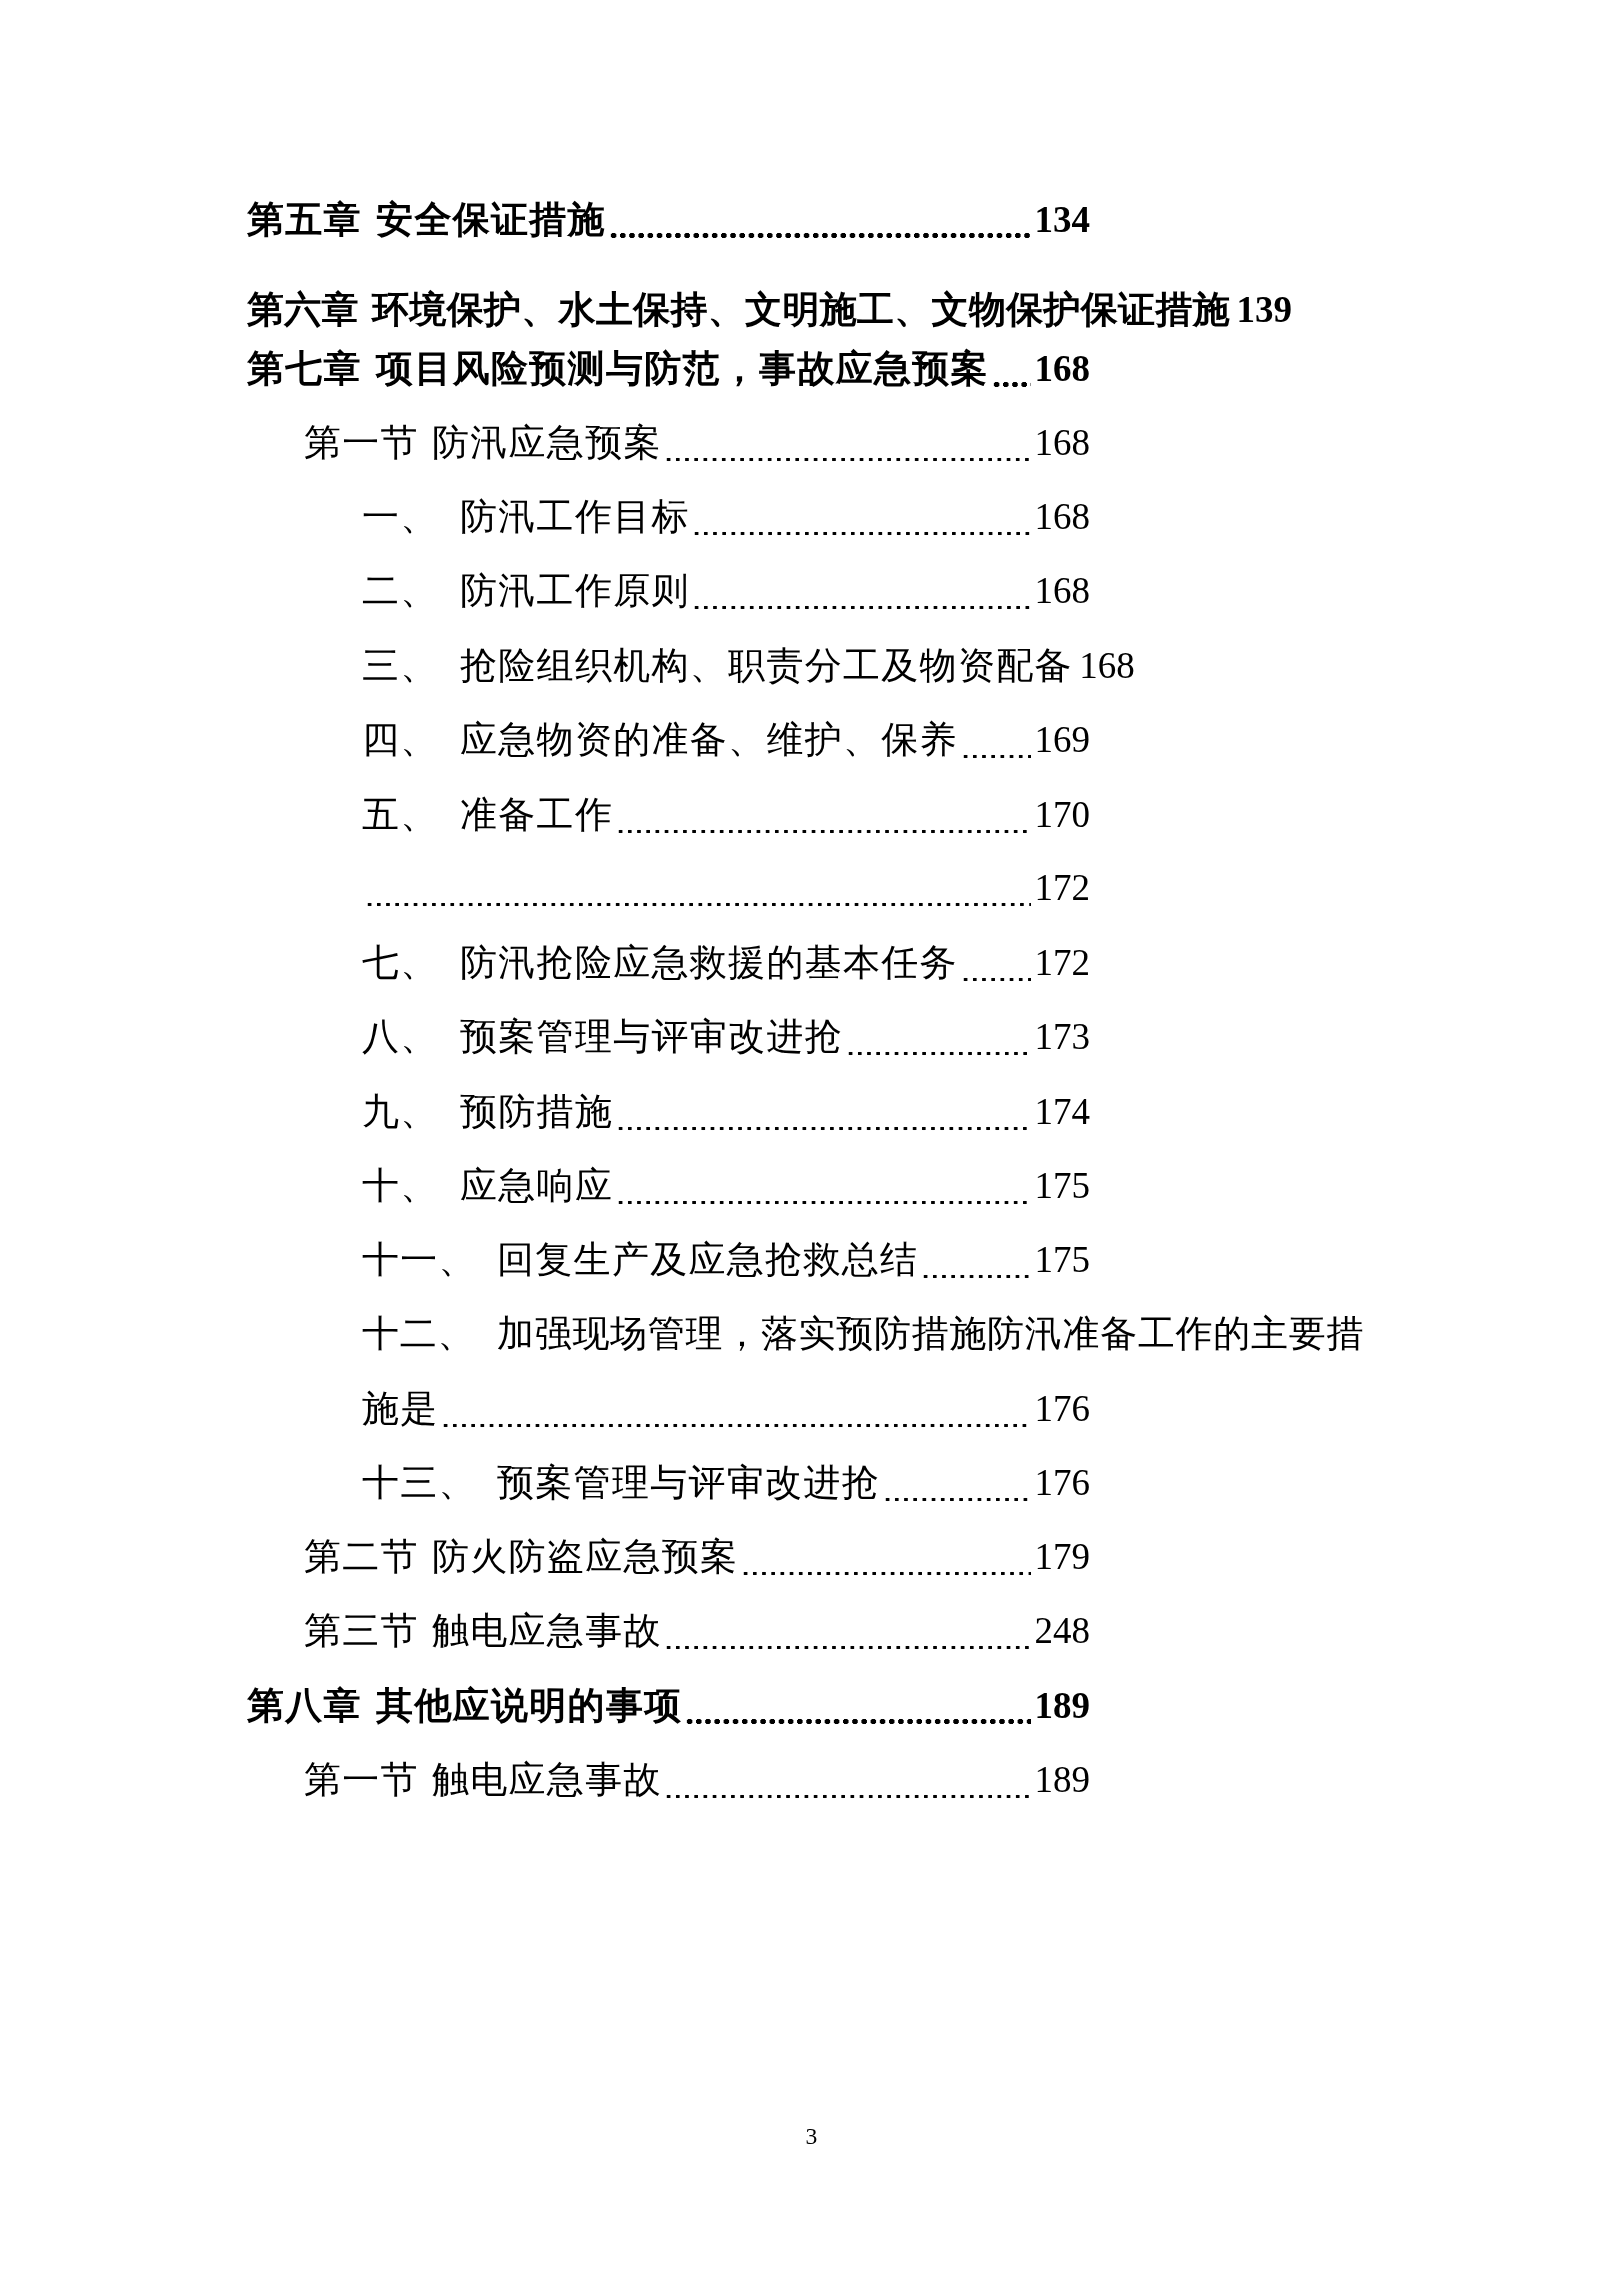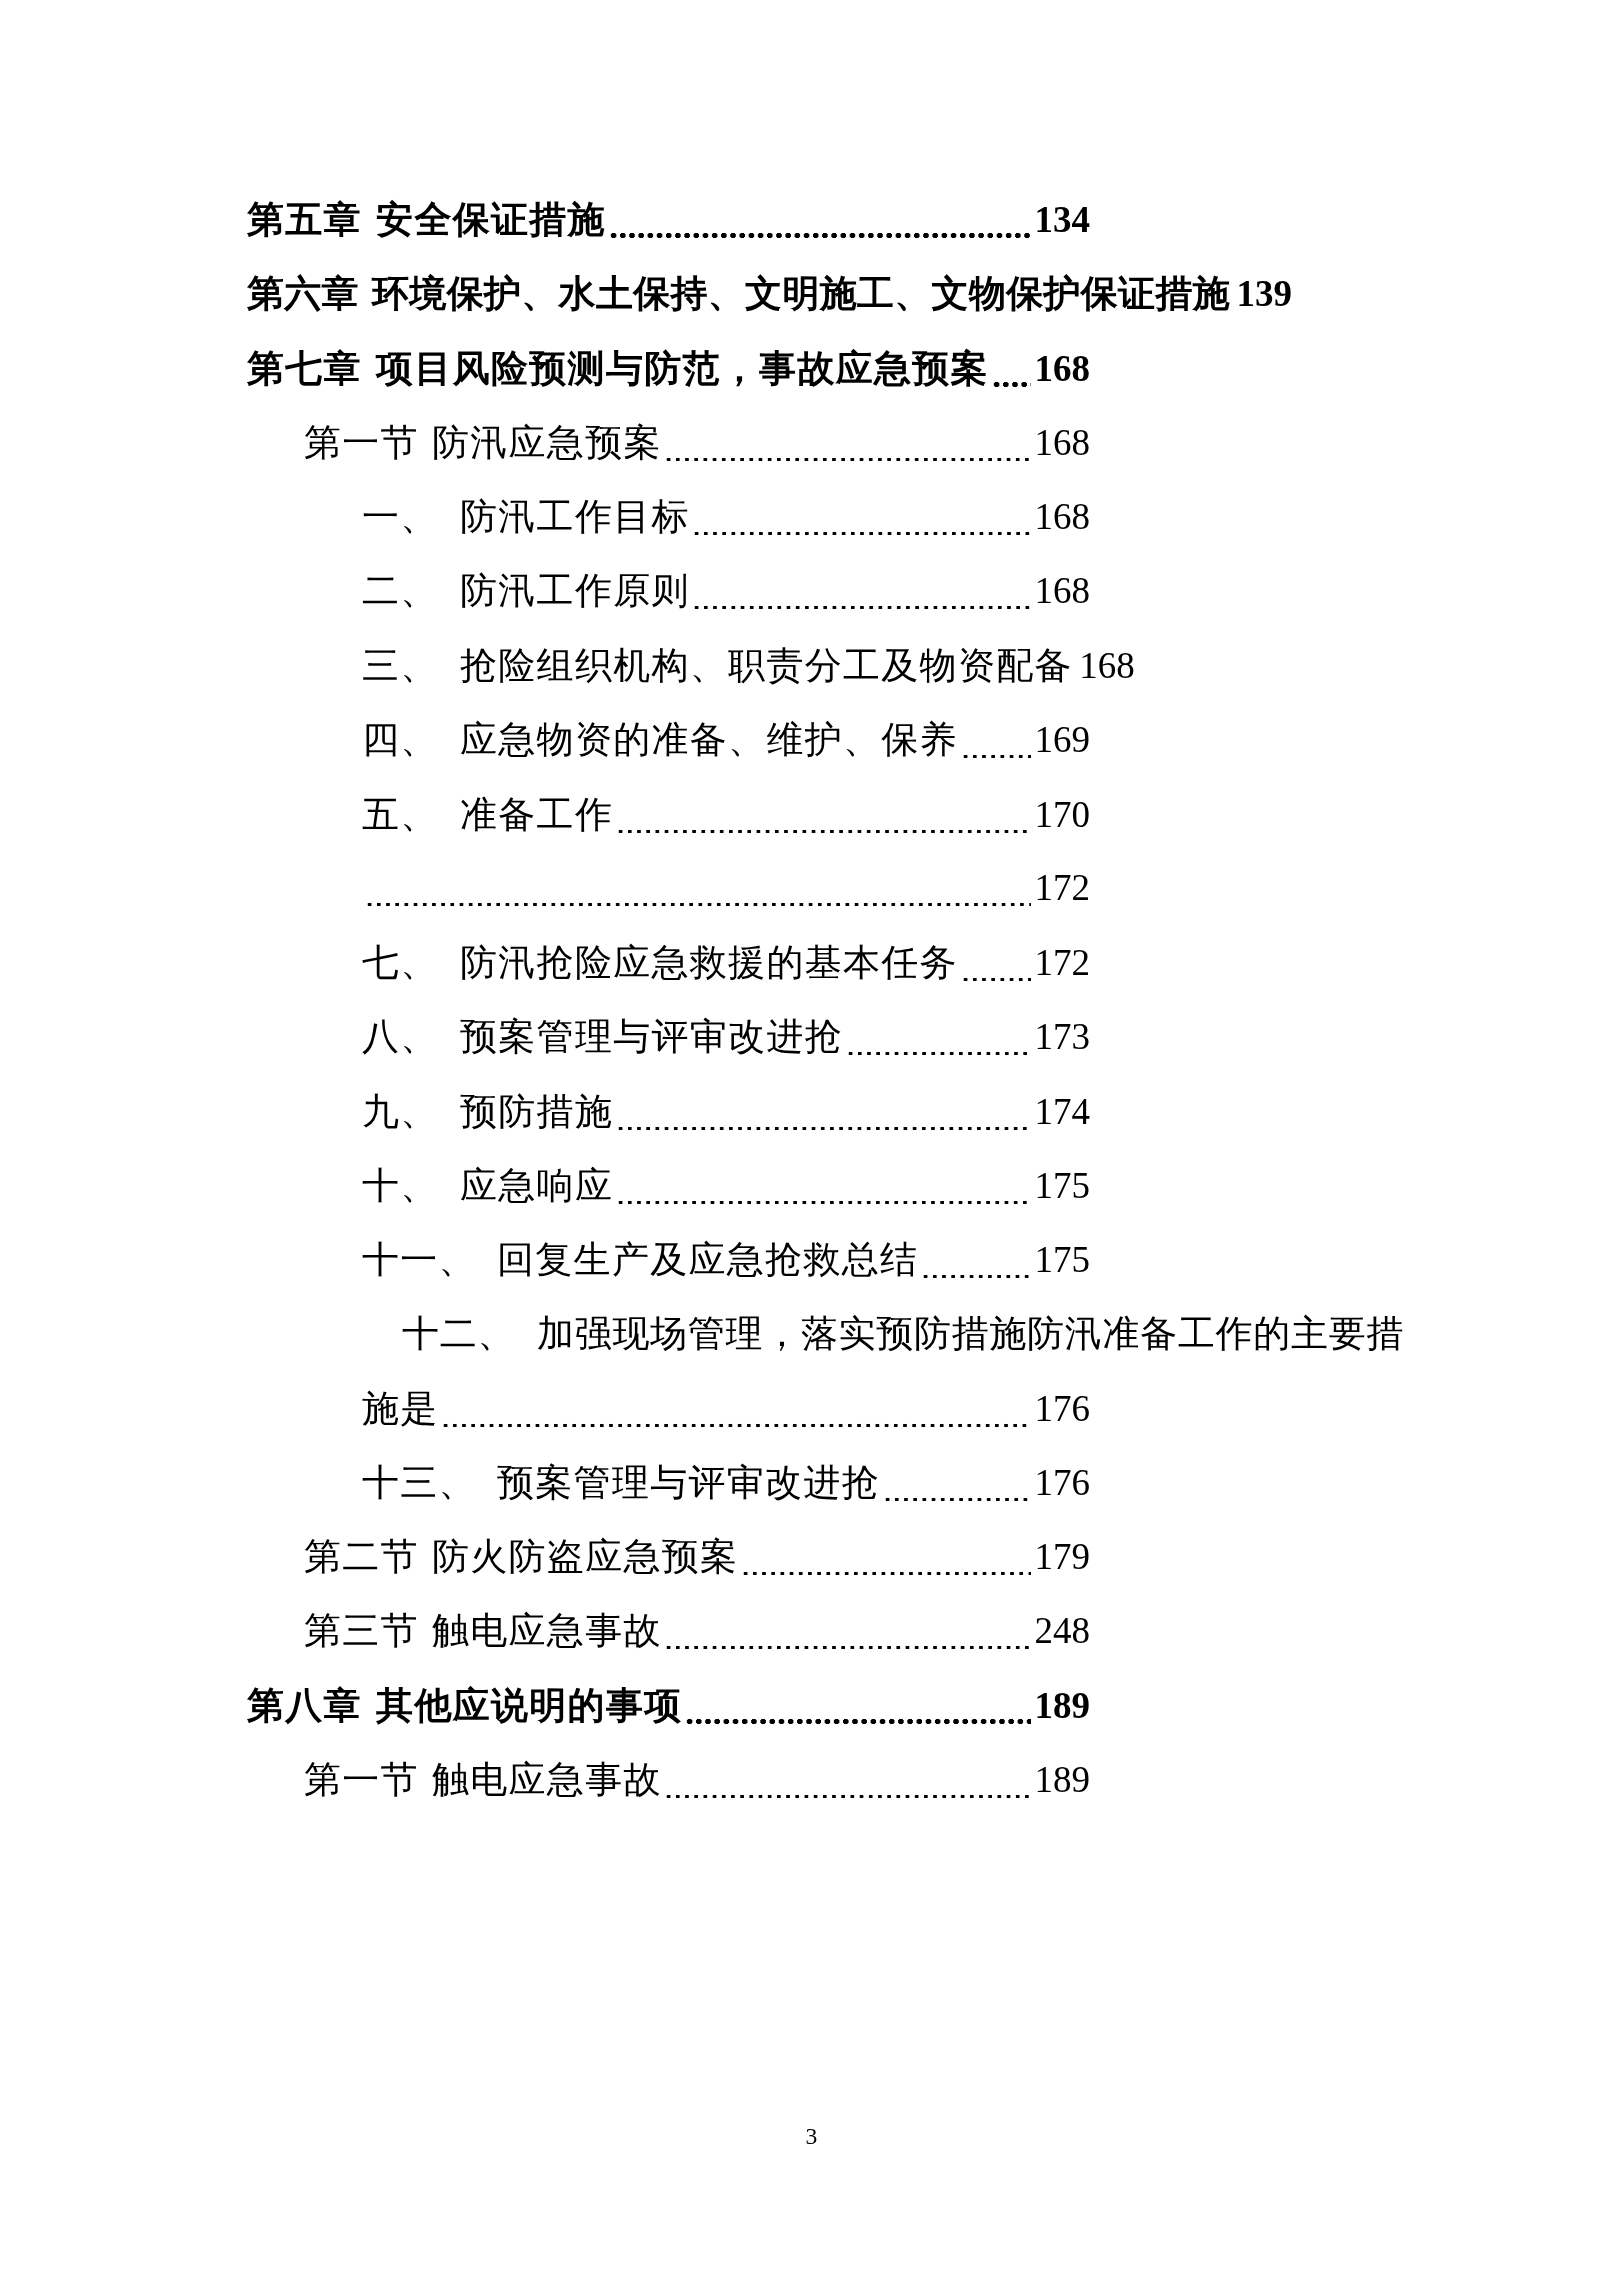--- a/index.html
+++ b/index.html
@@ -19,39 +19,39 @@
           font-size: 37px; line-height: 52px; }
   .lvl-chapter .title { font-family: "DejaVu Sans", "Liberation Sans", sans-serif; font-weight: bold; }
   .lvl-chapter .leader { background-image: radial-gradient(circle, #000 2.6px, transparent 3.1px);
                          background-position: 0 37px; }
   .lvl-chapter .page { font-weight: bold; }
   .lvl-chapter .line { left: 247px; }
   .lvl-section .line { left: 304px; }
   .lvl-item .line { left: 362px; }
   .lvl-item .marker { width: 98px; }
   .lvl-item.wide .marker { width: 135px; }
-  .wrap-first .line { right: 248px; margin-left: 40px; }
+  .wrap-first .line { right: 248px; }
   .wrap-first .title { white-space: nowrap; }
   .footer-page { position: absolute; top: 2123px; left: 0; width: 1623px; text-align: center;
                  font-family: "Liberation Serif", "DejaVu Serif", serif; font-size: 23.6px; }
 </style>
 </head>
 <body>
 
 <div class="toc">
 
   <div class="row lvl-chapter" style="top:194px">
     <div class="line">
       <span class="title"><span>第五章</span>&nbsp;<span>安全保证措施</span></span>
       <span class="leader"></span>
       <span class="page">134</span>
     </div>
   </div>
 
-  <div class="row lvl-chapter" style="top:268px">
+  <div class="row lvl-chapter" style="top:284px">
     <div class="line">
       <span class="title" style="letter-spacing:0.3px"><span>第六章</span>&nbsp;<span>环境保护、水土保持、文明施工、文物保护保证措施</span></span>
       <span class="leader"></span>
       <span class="page">139</span>
     </div>
   </div>
 
   <div class="row lvl-chapter" style="top:343px">
     <div class="line">
       <span class="title"><span>第七章</span>&nbsp;<span>项目风险预测与防范，事故应急预案</span></span>

